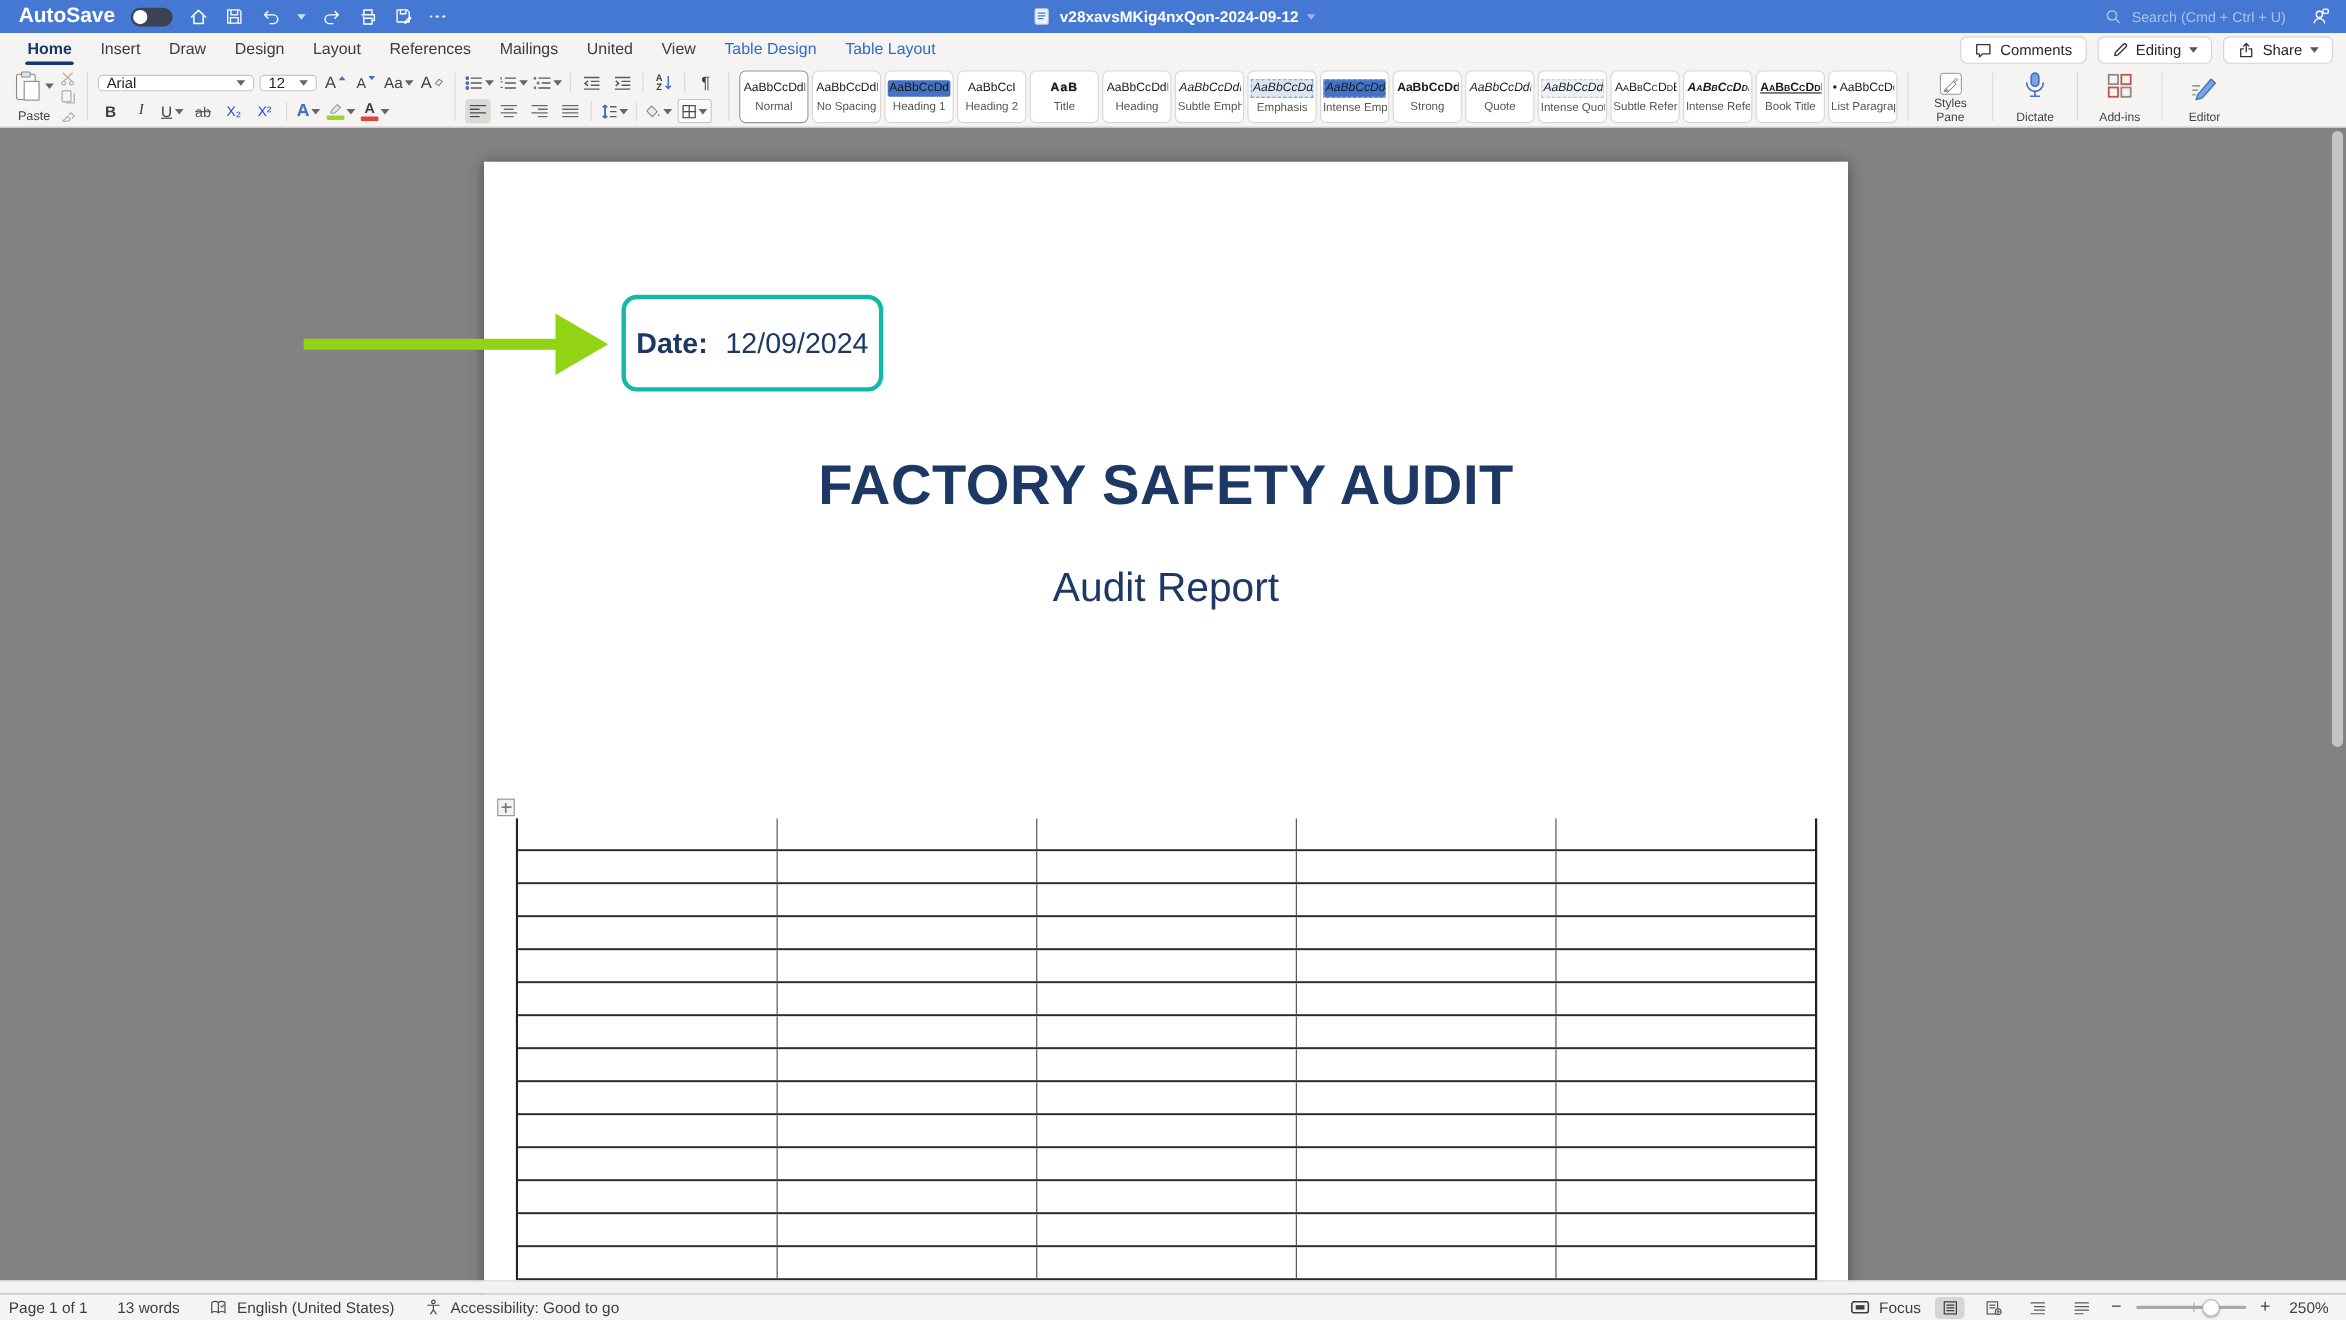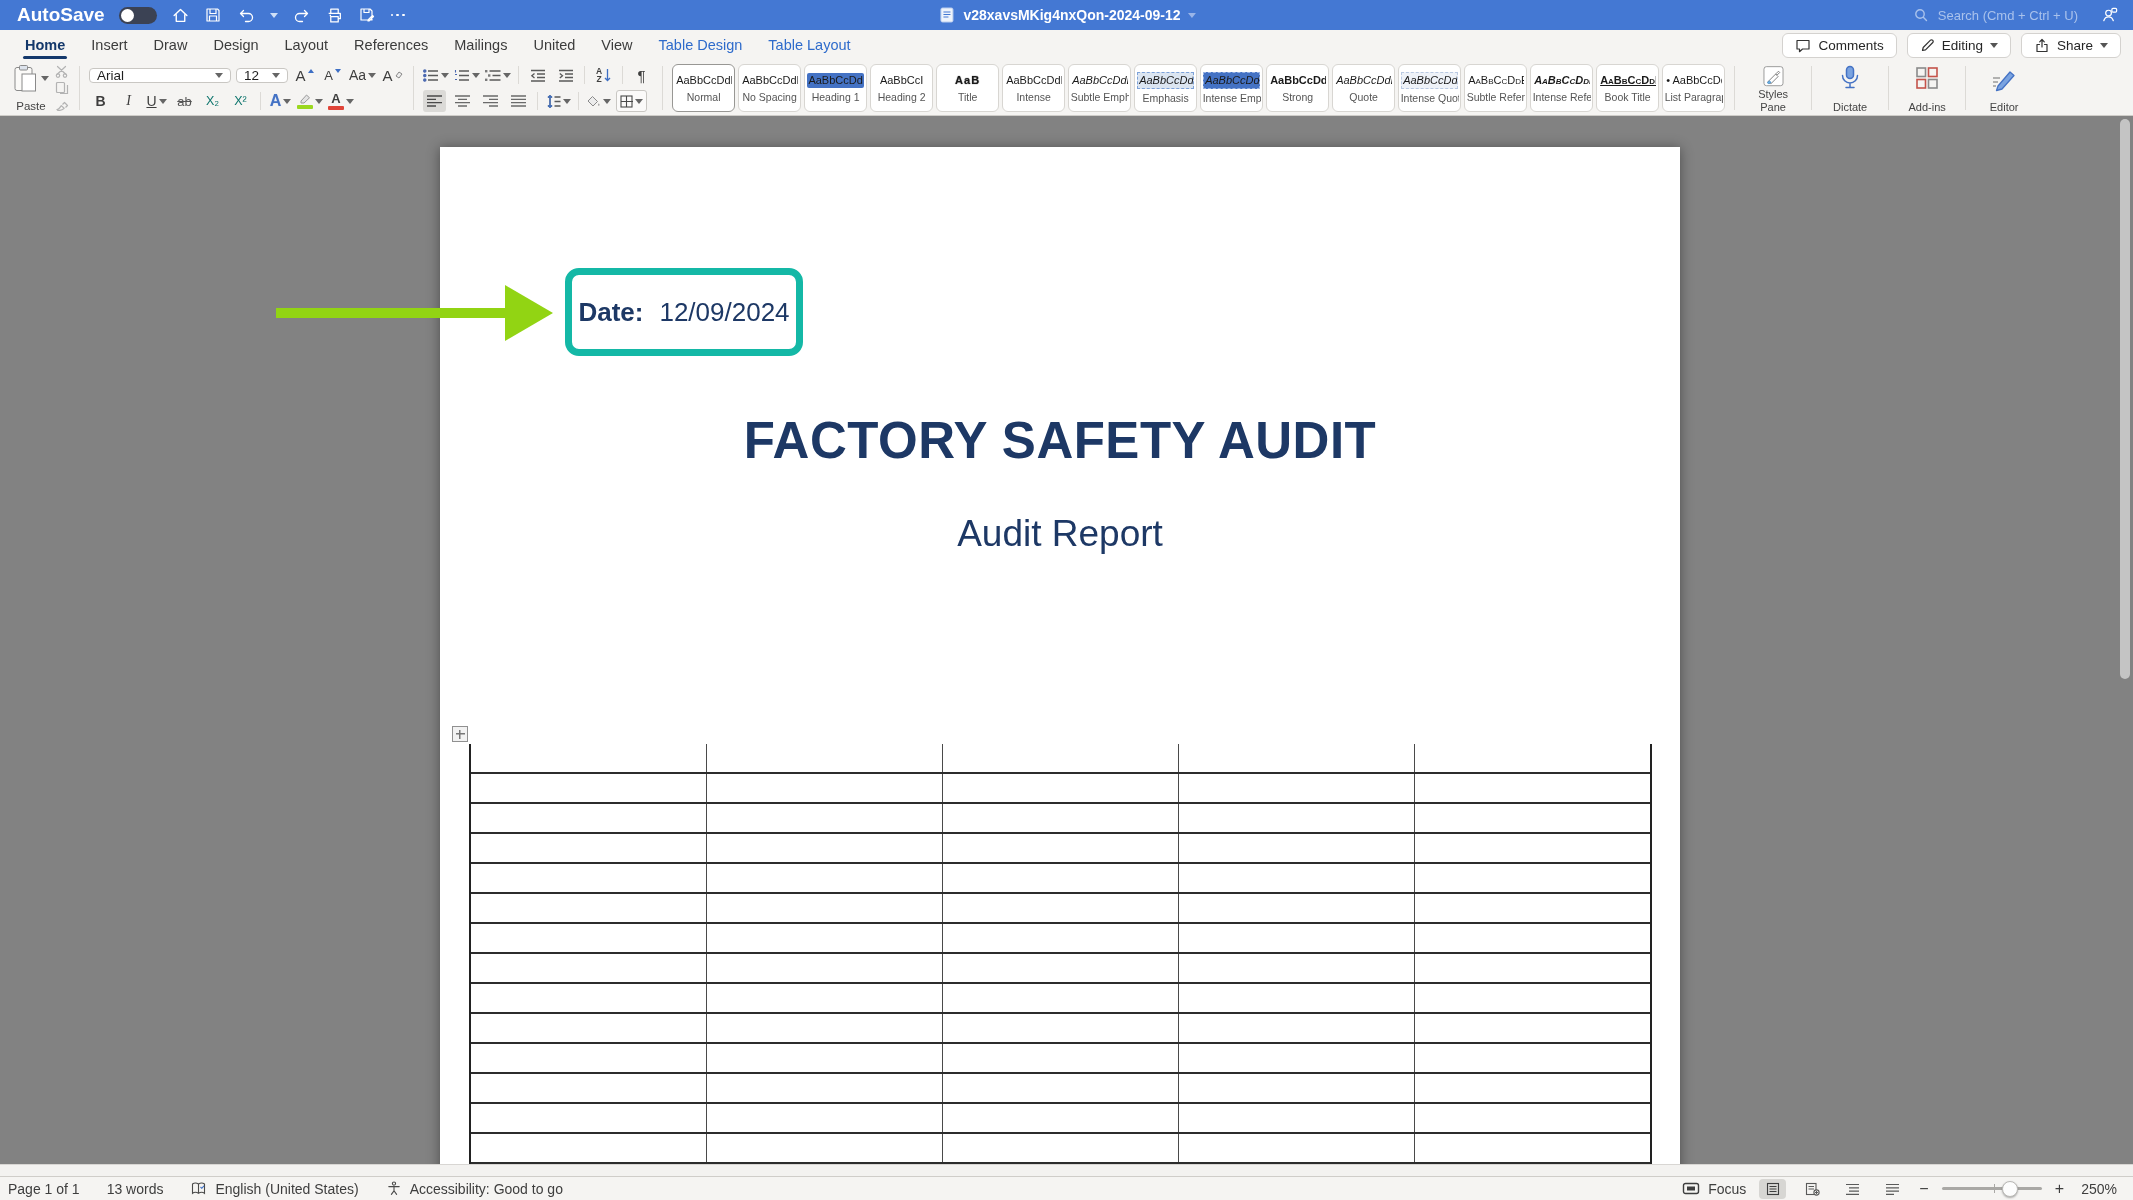--- a/index.html
+++ b/index.html
@@ -35,21 +35,21 @@
 .pastebtn .lbl{font-size:11.5px;color:#444}
 .pasterow{display:flex;align-items:center;gap:3px}
 .minis{display:flex;flex-direction:column;justify-content:space-around;padding:1px 1px}
 .grp{display:flex;flex-direction:column;justify-content:space-between;padding:1px 0}
 .r{display:flex;align-items:center;gap:5px}
 .select{height:15px;background:#fff;border:1px solid #c9c7c3;border-radius:4px;display:flex;align-items:center;justify-content:space-between;padding:0 7px;font-size:13.5px;color:#1f1f1f}
 .btn{min-width:23px;height:22px;display:inline-flex;align-items:center;justify-content:center;gap:2px;border-radius:3px;color:#3e3e3e;font-size:14px;line-height:1}
 .btn.activebg{background:#dbdad7}
 .g-b{font-weight:700}.g-i{font-style:italic;font-family:"Liberation Serif",serif}
 .g-u{text-decoration:underline}.g-st{text-decoration:line-through;font-size:13px;color:#555}
-.g-sub,.g-sup{font-size:12.5px;color:#0f766e}
+.g-sub,.g-sup{font-size:12.5px;color:#1d4ed8}
 .effectsA{color:#4472c4;font-weight:700;font-size:16px;text-shadow:0 0 1px #b9ccee}
 .stack{display:flex;flex-direction:column;align-items:center;line-height:1}
 .bar{width:16px;height:4px;margin-top:1.5px;border-radius:1px}
 .upc,.dnc{width:0;height:0;border-left:3.5px solid transparent;border-right:3.5px solid transparent}
 .upc{border-bottom:4.5px solid #3e6fc4}.dnc{border-top:4.5px solid #3e6fc4}
 .azc{font-size:8.5px;font-weight:700;line-height:.95;color:#3e3e3e}
 .borderbox{border:1px solid #c9c7c3;border-radius:3px;background:#fbfaf9;padding:1px 3px}
 
 .chips{display:flex;align-items:center;gap:3px}
 .chip{width:63px;height:48px;background:#fff;border:1px solid #d8d6d2;border-radius:6px;display:flex;flex-direction:column;align-items:center;justify-content:center;gap:3px;padding:2px;flex:none}
@@ -67,21 +67,21 @@
 .v-quote{font-style:italic;color:#3a66b0}
 .v-intense-quote{font-style:italic;color:#3a66b0;font-size:9.5px;border:1px dashed #b9c9e2;background:#eef2f8;padding:0 1px}
 .v-subtle-ref{font-variant:small-caps;color:#9aa0a8;font-size:10px}
 .v-intense-ref{font-variant:small-caps;color:#3a66b0;font-weight:700;font-style:italic;font-size:10px}
 .v-book{font-variant:small-caps;color:#3a66b0;text-decoration:underline;font-weight:700;font-size:10px}
 .rbtn{display:flex;flex-direction:column;align-items:center;justify-content:space-between;padding:2px 7px 0;gap:1px}
 .rbtn .lbl{font-size:11px;color:#444;text-align:center;line-height:1.12;width:44px}
 
 .docarea{position:absolute;top:116px;left:0;width:2133px;height:1060px;background:#828282;overflow:hidden}
 .page{position:absolute;left:440px;top:31px;width:1240px;height:1300px;background:#fff;box-shadow:0 1px 12px rgba(0,0,0,.42)}
-.datebox{position:absolute;left:125px;top:121px;width:238px;height:88px;border:7px solid #14b8a6;border-radius:14px;background:#fff;display:flex;align-items:center;justify-content:center;gap:16px;font-size:26px;color:#1d3865;white-space:nowrap}
+.datebox{position:absolute;left:125px;top:121px;width:238px;height:88px;border:4px solid #14b8a6;border-radius:14px;background:#fff;display:flex;align-items:center;justify-content:center;gap:16px;font-size:26px;color:#1d3865;white-space:nowrap}
 .datebox .dl{font-weight:700}
 .arrowline{position:absolute;left:276px;top:192px;width:232px;height:10px;background:#92d413;z-index:5}
 .arrowhead{position:absolute;left:505px;top:169px;width:0;height:0;border-left:48px solid #92d413;border-top:28px solid transparent;border-bottom:28px solid transparent;z-index:5}
 .doctitle{position:absolute;left:0;top:264px;width:100%;text-align:center;font-size:51px;font-weight:700;color:#1d3865;letter-spacing:.5px}
 .docsub{position:absolute;left:0;top:366px;width:100%;text-align:center;font-size:37px;color:#1d3865}
 .tbl{position:absolute;left:29px;top:597px;width:1183px;border-left:2px solid #222;border-right:2px solid #222}
 .thead{display:flex;background:#1f3864;height:34px;border-top:2px solid #222;border-bottom:2px solid #222}
 .th{flex:1;color:#fff;font-size:26px;display:flex;align-items:center;padding-left:11px;border-left:1px dotted #93a7c9;overflow:hidden;white-space:nowrap}
 .th:first-child{border-left:none}
 .trow{display:flex;height:30px;border-bottom:2px solid #2c2c2c;background:#fff}
@@ -425,21 +425,21 @@
       <div class="chip">
         <span class="sample v-h2">AaBbCcI</span>
         <span class="lbl">Heading 2</span>
       </div>
       <div class="chip">
         <span class="sample v-title">AaB</span>
         <span class="lbl">Title</span>
       </div>
       <div class="chip">
         <span class="sample v-subtitle">AaBbCcDdI</span>
-        <span class="lbl">Intense</span>
+        <span class="lbl">Heading</span>
       </div>
       <div class="chip">
         <span class="sample v-subtle-em">AaBbCcDdEe</span>
         <span class="lbl">Subtle Emph...</span>
       </div>
       <div class="chip">
         <span class="sample v-emphasis">AaBbCcDdEe</span>
         <span class="lbl">Emphasis</span>
       </div>
       <div class="chip">

